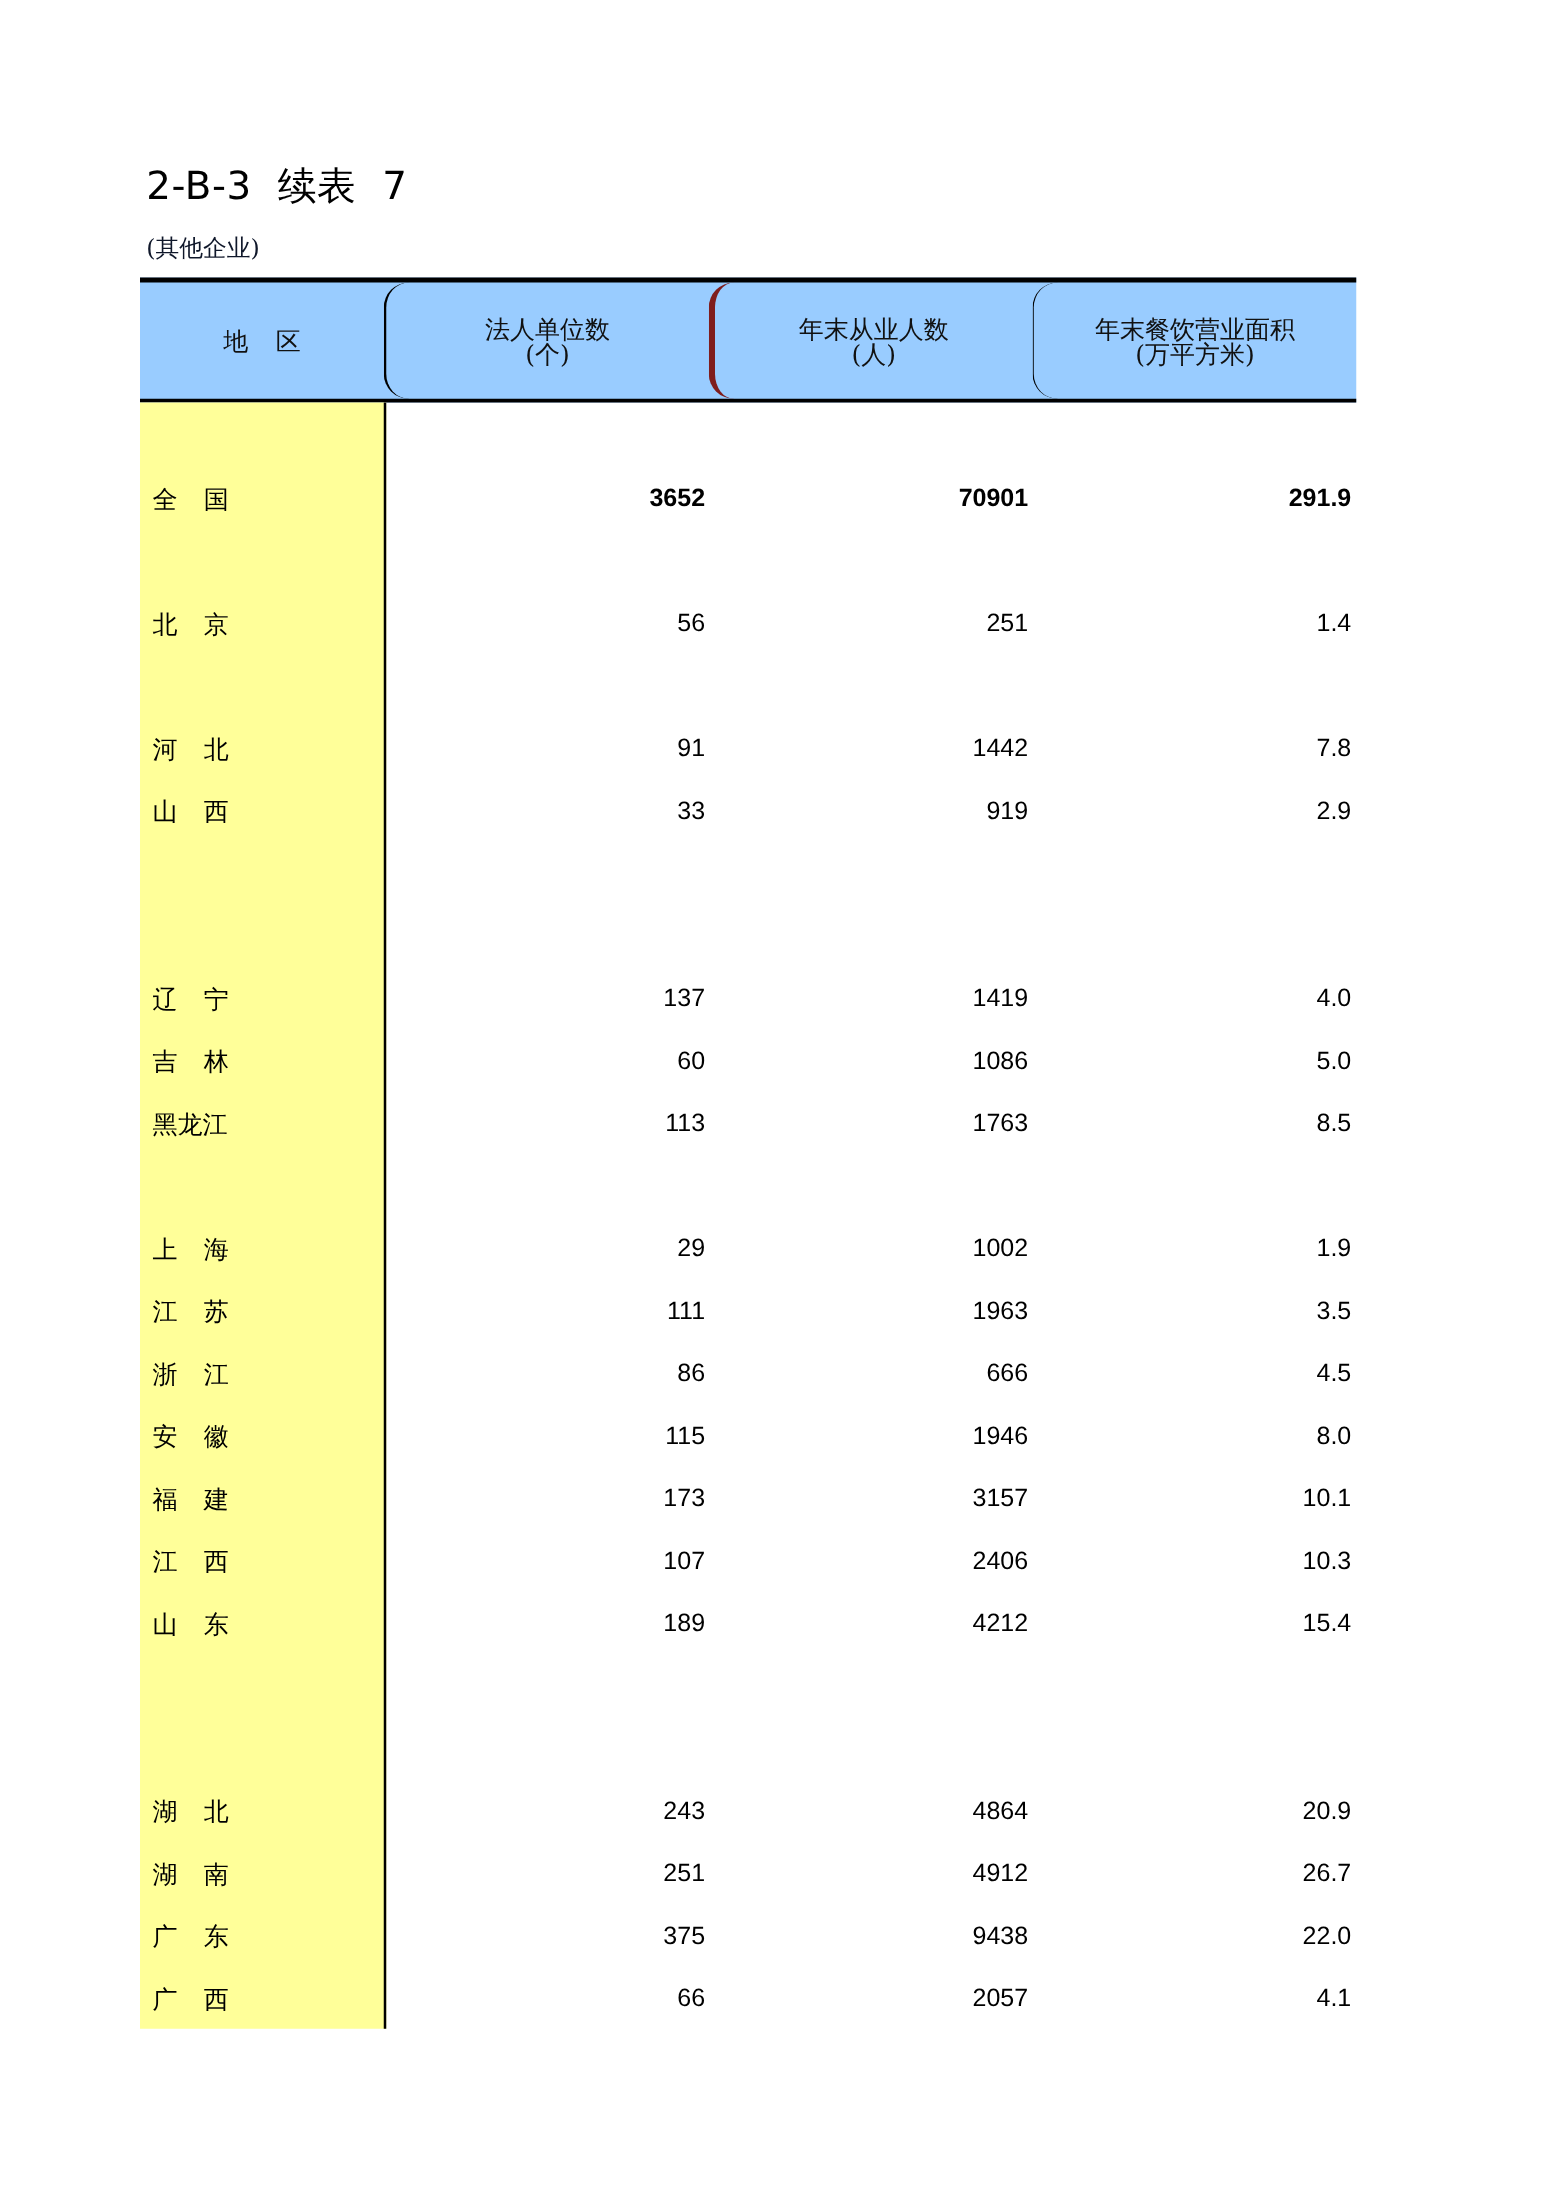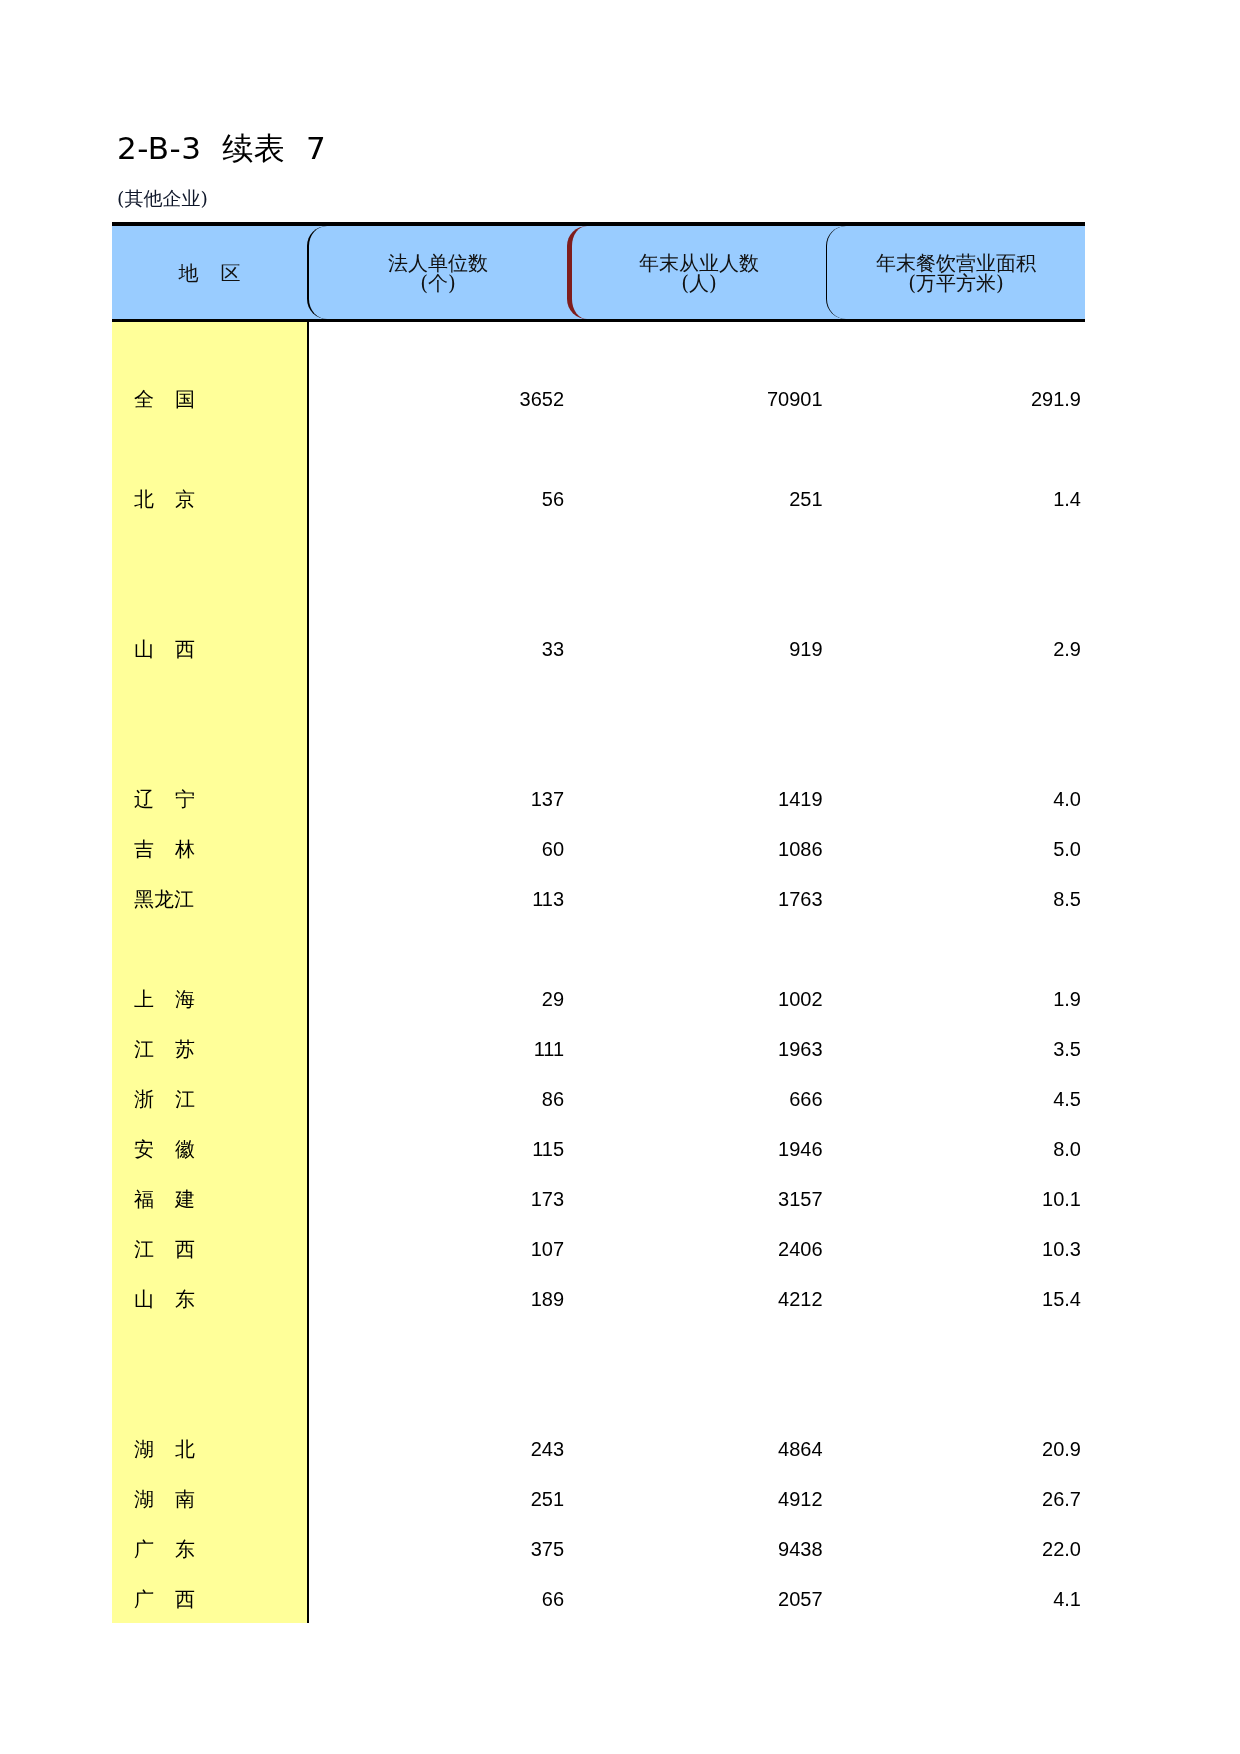--- a/index.html
+++ b/index.html
@@ -16,28 +16,28 @@
   .th .unit { font-size: 20px; }
   .c0 { width: 195px; }
   .c1 { width: 260px; border-left: 2px solid #000; }
   .c2 { width: 259px; border-left: 5px solid #7f1d1d; }
   .c3 { width: 259px; border-left: 1px solid #000; }
   .th.c0 span { letter-spacing: 22px; margin-right: -22px; }
   .tbody { position: relative; height: 1301px; }
   .yellowcol { position: absolute; left: 0; top: 0; width: 195px; height: 1301px; background: #ffff99;
                border-right: 2px solid #000; box-sizing: content-box; }
   .row { position: absolute; left: 0; width: 973px; height: 50px; display: flex; align-items: center; }
-  .row .name { width: 195px; padding-left: 22px; font-size: 20px; box-sizing: border-box; position: relative; z-index: 1; }
+  .row .name { width: 195px; padding-left: 10px; font-size: 20px; box-sizing: border-box; position: relative; z-index: 1; }
   .row .name.spaced { letter-spacing: 21px; }
   .row .num { font-family: "Liberation Sans", sans-serif; font-size: 20px; text-align: right;
               box-sizing: border-box; padding-right: 4px; position: relative; z-index: 1; }
   .row .n1 { width: 262px; }
   .row .n2 { width: 259px; }
   .row .n3 { width: 259px; }
-  .row.total .num { font-weight: normal; }
+  .row.total .num { font-weight: bold; }
 </style>
 </head>
 <body>
 
 <div class="title">2-B-3  续表  7</div>
 <div class="subtitle">(其他企业)</div>
 
 <div class="table">
   <div class="thead">
     <div class="th c0">
@@ -65,20 +65,26 @@
       <div class="num n1">3652</div>
       <div class="num n2">70901</div>
       <div class="num n3">291.9</div>
     </div>
 
     <div class="row" style="top:152px">
       <div class="name spaced">北京</div>
       <div class="num n1">56</div>
       <div class="num n2">251</div>
       <div class="num n3">1.4</div>
+    </div>
+    <div class="row" style="top:252px">
+      <div class="name spaced">河北</div>
+      <div class="num n1">91</div>
+      <div class="num n2">1442</div>
+      <div class="num n3">7.8</div>
     </div>
     <div class="row" style="top:302px">
       <div class="name spaced">山西</div>
       <div class="num n1">33</div>
       <div class="num n2">919</div>
       <div class="num n3">2.9</div>
     </div>
 
     <div class="row" style="top:452px">
       <div class="name spaced">辽宁</div>

